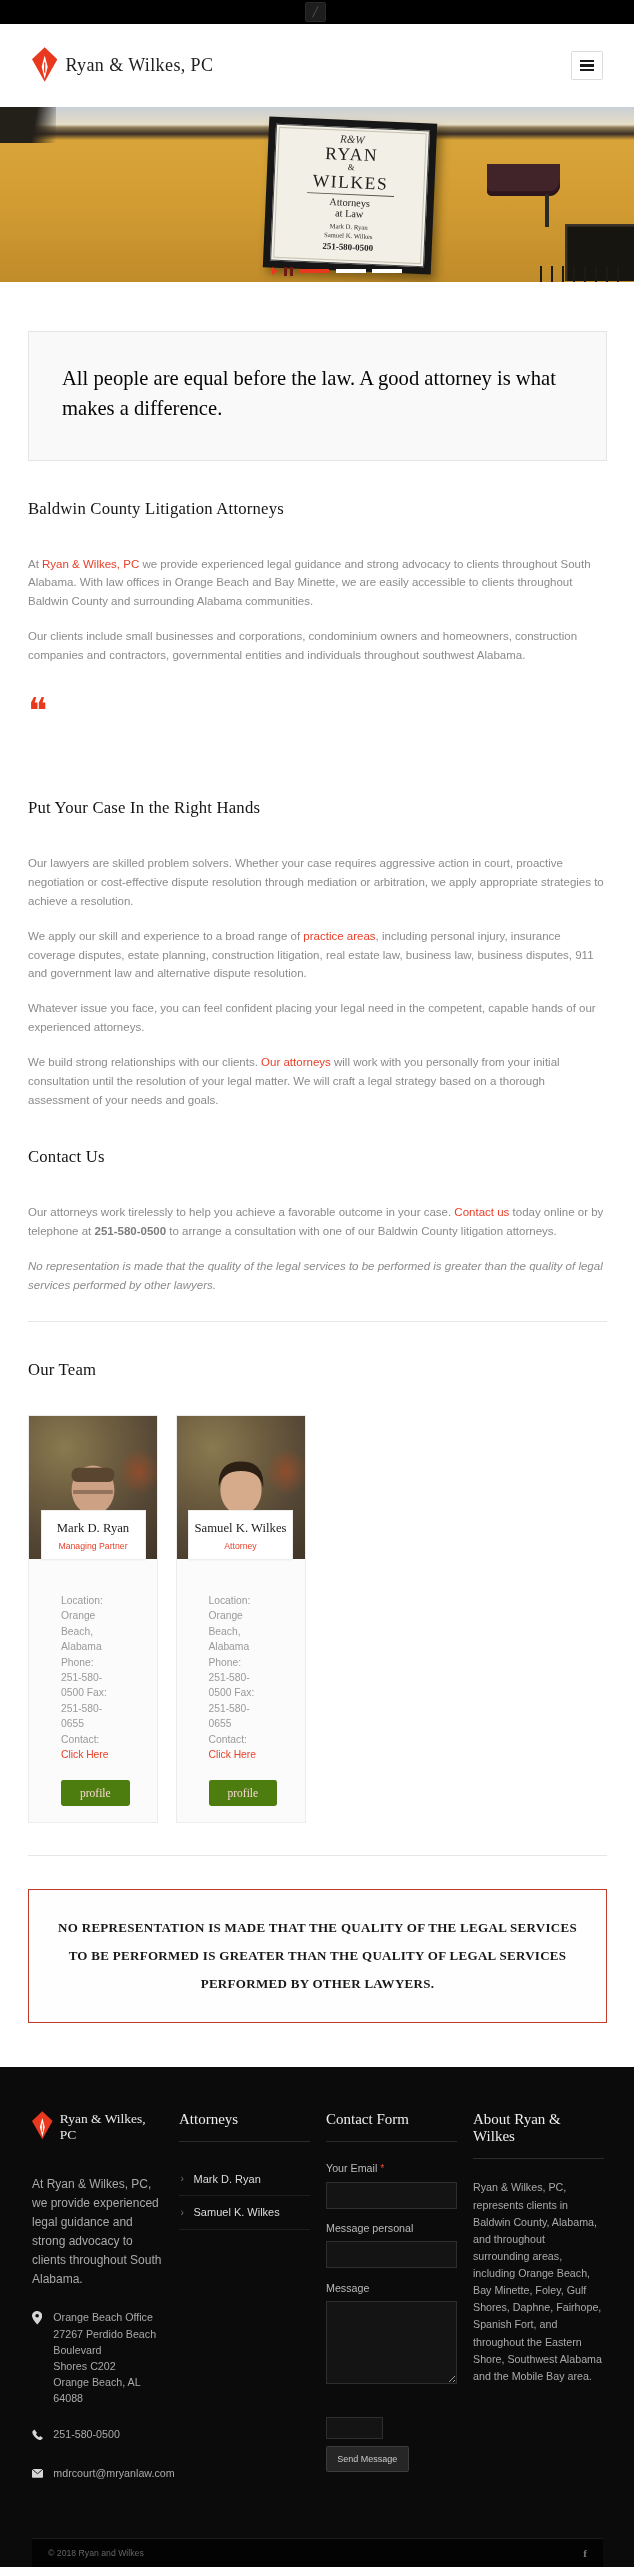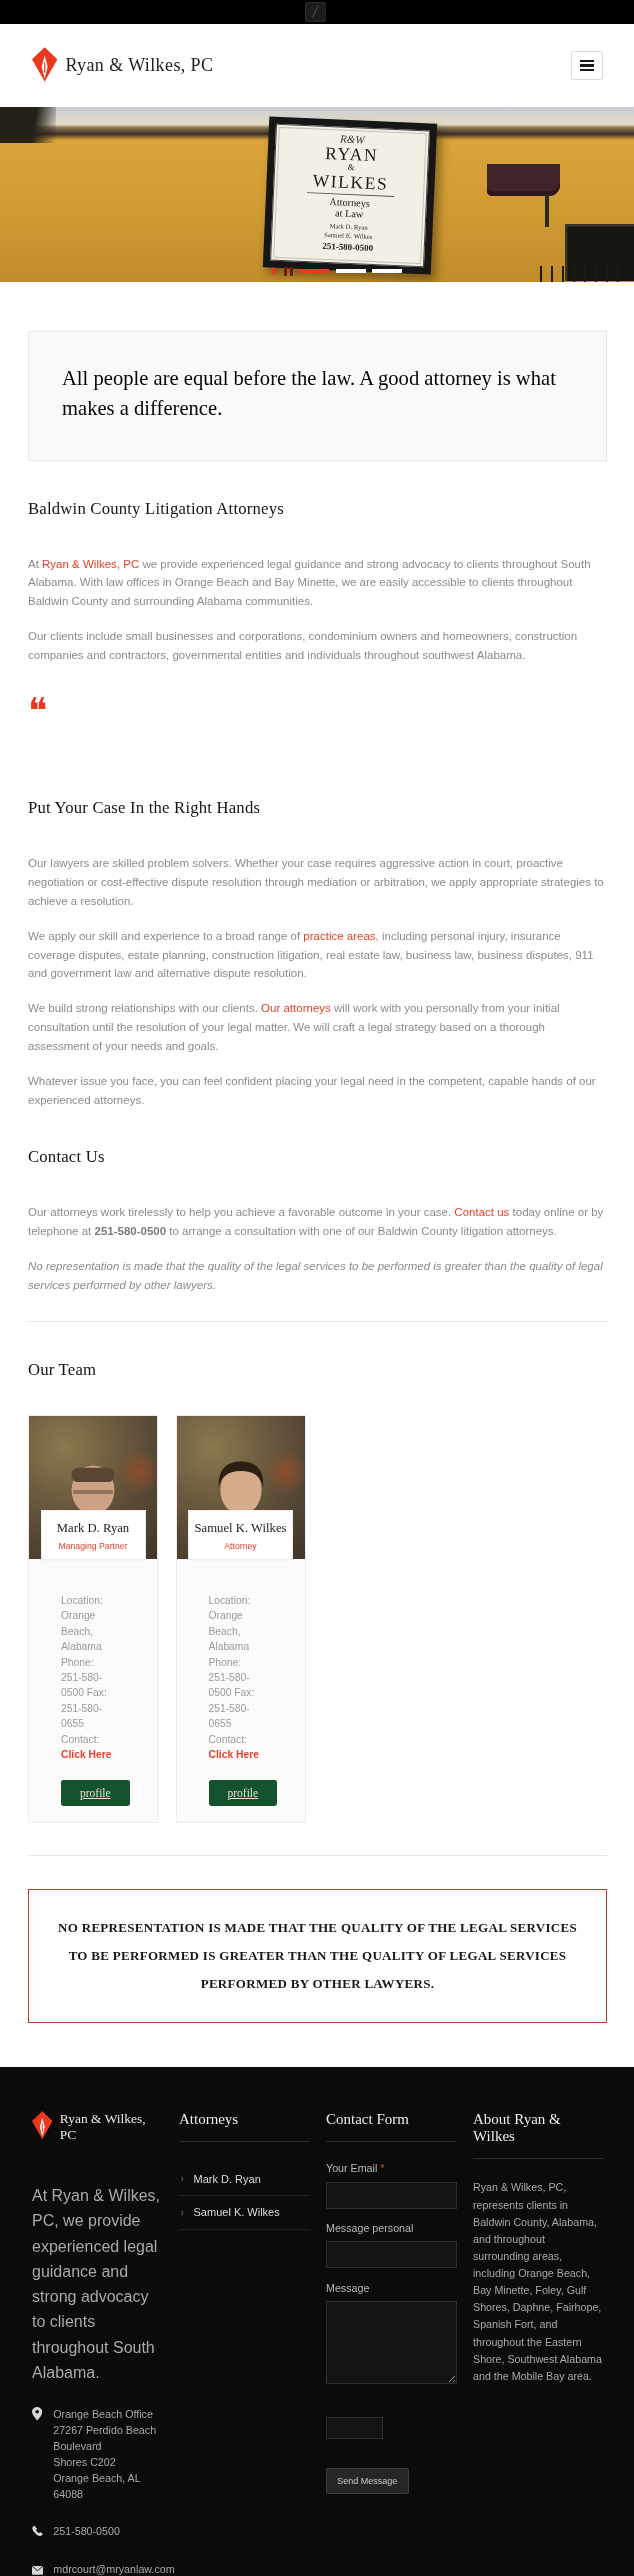--- a/index.html
+++ b/index.html
@@ -90,53 +90,53 @@
   .member-photo { position:relative; height:143px; overflow:hidden;
     background: radial-gradient(circle at 28% 22%, #8a7a50 0%, #6e5e40 34%, #574936 62%, #403527 100%); }
   .member-photo .splash { position:absolute; right:-9.5px; top:24px; width:56px; height:63px;
     background: radial-gradient(closest-side,#8f4d2d 0%, transparent 75%); }
   .member-photo svg { position:absolute; left:50%; bottom:-3.2px; transform:translateX(-50%); }
   .name-box { position:relative; z-index:2; width:105px; margin:-49px auto 0; background:#fff;
     border:0.8px solid #eee; box-shadow:0 0.8px 1.6px rgba(0,0,0,.06); text-align:center; padding:9.5px 4.8px 8px; }
   .name-box .m-name { font-family:"Liberation Serif", serif; font-size:12.7px; color:#1c1c1c; line-height:1.25; }
   .name-box .m-title { font-size:8.7px; color:#e8402a; margin-top:4px; }
   .member-details { margin:33px 0 0 32px; width:56px; font-size:10.3px; line-height:1.5; color:#9a9a9a; }
-  .member-details .red-link { display:inline-block;font-weight:bold; }
-  .profile-btn { display:inline-block; margin:17.5px 0 0 32px; background:#14532d; color:#f7d9d2;
-    font-family:"Liberation Serif", serif; font-size:11.5px; padding:7.1px 19px; border:0; border-radius:2.4px; cursor:pointer;text-decoration:underline; }
+  .member-details .red-link { display:inline-block; }
+  .profile-btn { display:inline-block; margin:17.5px 0 0 32px; background:#4d7c0f; color:#f7d9d2;
+    font-family:"Liberation Serif", serif; font-size:11.5px; padding:7.1px 19px; border:0; border-radius:2.4px; cursor:pointer; }
 
   
   .disclaimer-box { margin:33px 0 44px; border:0.8px solid #c13a2a; background:#fefefe;
     padding:24px 27px; text-align:center; font-family:"Liberation Serif", serif;
     font-weight:bold; font-size:13px; line-height:2.15; color:#181818; letter-spacing:0.3px; }
 
   
   .footer { background:#0b0b0b; padding:44px 32px 0; }
   .footer-grid { display:grid; grid-template-columns:131px 131px 131px 131px; column-gap:16px; }
   .f-brand { display:flex; align-items:center; gap:7.1px; }
   .f-brand-name { font-family:"Liberation Serif", serif; font-size:13.5px; color:#e9e9e9; }
-  .f-blurb { margin-top:40px; font-size:16px; line-height:1.58; color:#a9a9a9; }
+  .f-blurb { margin-top:32px; font-size:12px; line-height:1.58; color:#a9a9a9; }
   .f-contact-row { display:flex; gap:10.3px; margin-top:20.6px; font-size:10.7px; line-height:1.5; color:#a9a9a9; }
   .f-contact-row .ficon { flex:0 0 11px; padding-top:1.6px; }
   .f-h { font-family:"Liberation Serif", serif; font-size:15px; color:#ededed; font-weight:500; }
   .f-h-rule { border-top:0.8px solid #2b2b2b; margin:12.7px 0 0; }
   .f-list { margin-top:20.6px; }
   .f-list-item { display:flex; align-items:center; gap:9.5px; padding:10.3px 1.6px; border-bottom:0.8px solid #1e1e1e;
     color:#dcdcdc; font-size:11px; cursor:pointer; }
   .f-list-item .arrow { color:#6f6f6f; font-size:10.3px; }
   .f-form { margin-top:20.6px; }
   .f-label { font-size:10.7px; color:#b9b9b9; margin-bottom:7.1px; }
   .f-label .req { color:#e8402a; }
   .f-input { width:100%; height:27px; background:#141414; border:0.8px solid #2e2e2e; color:#ddd;
     margin-bottom:13.5px; padding:0 6.3px; font-size:10.3px; }
   .f-textarea { width:100%; height:83px; background:#141414; border:0.8px solid #2e2e2e; color:#ddd;
     padding:4.8px 6.3px; font-size:10.3px; resize:both; }
   .f-small-input { width:57px; height:22px; background:#141414; border:0.8px solid #2e2e2e; color:#ddd;
     margin-top:30px; display:block; padding:0 4.8px; }
-  .send-btn { margin-top:29px; background:#262626; border:0.8px solid #3d3d3d; color:#c9c9c9;
+  .send-btn { margin-top:7px; background:#262626; border:0.8px solid #3d3d3d; color:#c9c9c9;
     font-size:9px; padding:7.1px 10.3px; border-radius:1.6px; cursor:pointer; }
   .f-about { margin-top:20.6px; font-size:10.7px; line-height:1.6; color:#a9a9a9; }
   .bottombar { margin-top:56px; background:#030303; border-top:0.8px solid #1a1a1a; height:29px;
     display:flex; align-items:center; justify-content:space-between; padding:0 16px; }
   .copyright { font-size:8.7px; color:#666; }
   .fb-icon { color:#7a7a7a; font-family:"Liberation Serif", serif; font-weight:bold; font-size:11px; cursor:pointer; }
 </style>
 </head>
 <body>
 
@@ -206,22 +206,22 @@
   <p class="body-p"><span>At </span><span class="red-link">Ryan &amp; Wilkes, PC</span><span> we provide experienced legal guidance and strong advocacy to clients throughout South Alabama. With law offices in Orange Beach and Bay Minette, we are easily accessible to clients throughout Baldwin County and surrounding Alabama communities.</span></p>
   <p class="body-p">Our clients include small businesses and corporations, condominium owners and homeowners, construction companies and contractors, governmental entities and individuals throughout southwest Alabama.</p>
 
   <div class="bquote">
     <div class="bq-mark">❝</div>
   </div>
 
   <h2 class="section-h" style="margin-top:73px">Put Your Case In the Right Hands</h2>
   <p class="body-p">Our lawyers are skilled problem solvers. Whether your case requires aggressive action in court, proactive negotiation or cost-effective dispute resolution through mediation or arbitration, we apply appropriate strategies to achieve a resolution.</p>
   <p class="body-p"><span>We apply our skill and experience to a broad range of </span><span class="red-link">practice areas</span><span>, including personal injury, insurance coverage disputes, estate planning, construction litigation, real estate law, business law, business disputes, 911 and government law and alternative dispute resolution.</span></p>
+  <p class="body-p">Whatever issue you face, you can feel confident placing your legal need in the competent, capable hands of our experienced attorneys.</p>
   <p class="body-p"><span>We build strong relationships with our clients. </span><span class="red-link">Our attorneys</span><span> will work with you personally from your initial consultation until the resolution of your legal matter. We will craft a legal strategy based on a thorough assessment of your needs and goals.</span></p>
-  <p class="body-p">Whatever issue you face, you can feel confident placing your legal need in the competent, capable hands of our experienced attorneys.</p>
 
   <h2 class="section-h">Contact Us</h2>
   <p class="body-p"><span>Our attorneys work tirelessly to help you achieve a favorable outcome in your case. </span><span class="red-link">Contact us</span><span> today online or by telephone at </span><span class="bold-num">251-580-0500</span><span> to arrange a consultation with one of our Baldwin County litigation attorneys.</span></p>
   <p class="body-p italic-p">No representation is made that the quality of the legal services to be performed is greater than the quality of legal services performed by other lawyers.</p>
 
   <hr class="hr-line">
 
   <h2 class="section-h" style="margin-bottom:0">Our Team</h2>
 
   <div class="team-row">

